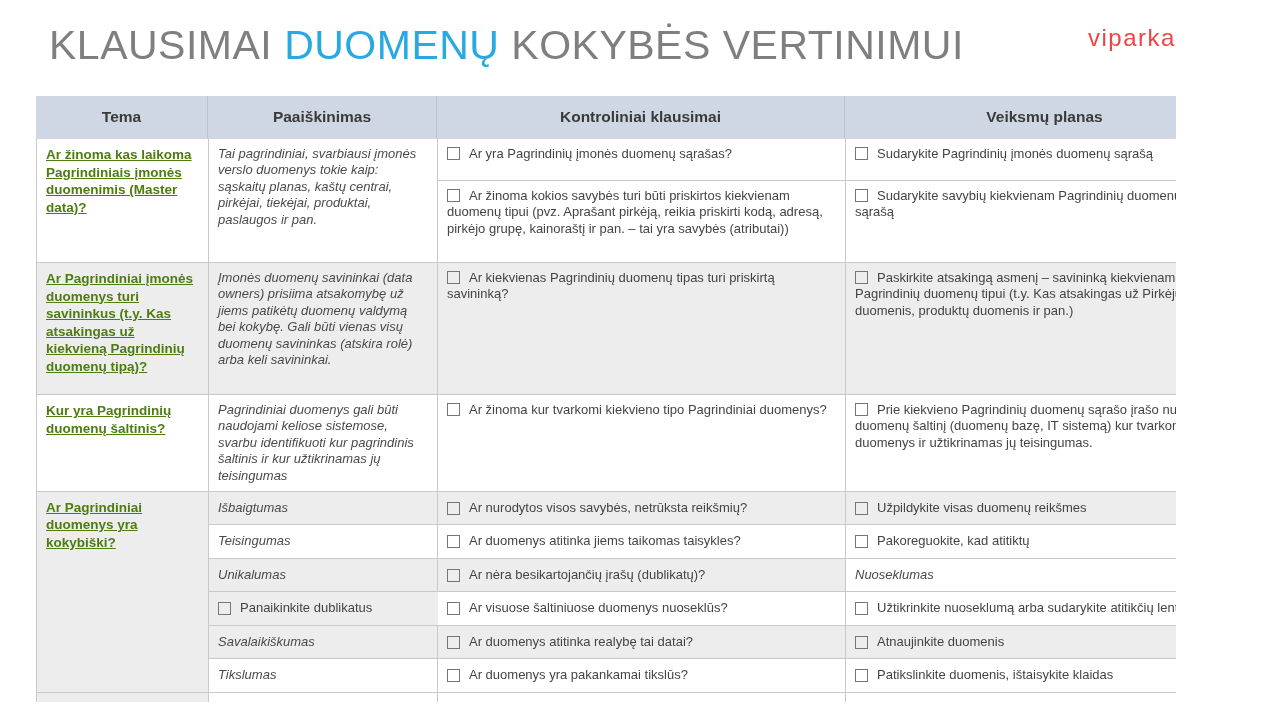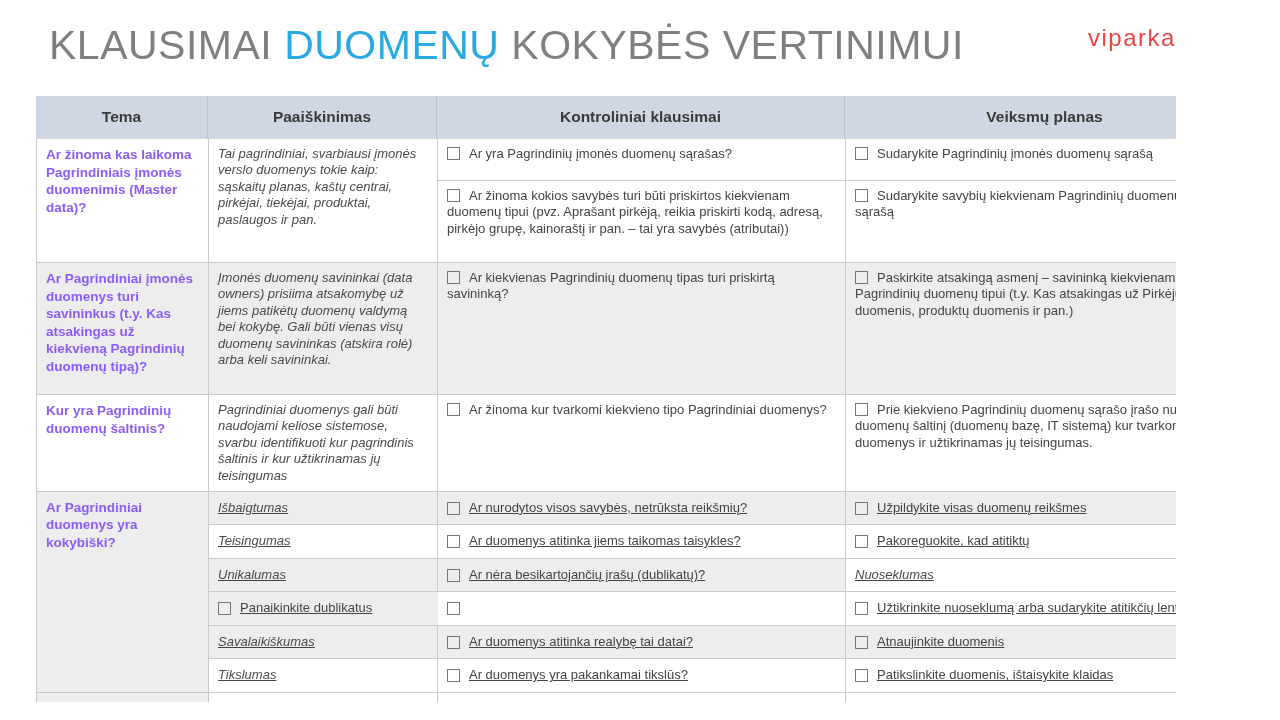--- a/index.html
+++ b/index.html
@@ -25,28 +25,28 @@
        font-size:13px;color:#444;line-height:1.26;}
   .thead{display:grid;grid-template-columns:172px 229px 408px 399px;height:42px;}
   .th{background:#ced7e3;display:flex;align-items:center;justify-content:center;
       font-weight:700;font-size:15.5px;color:#3a3a3a;border-right:1px solid #b9c2cf;}
   .th:last-child{border-right:none;}
 
   .tbody{border:1px solid #c9c9c9;border-top:1px solid #d6d6d6;}
   .trow{display:grid;grid-template-columns:172px 229px 806px;}
   .trow.gray{background:#ededed;}
   .cell{border-right:1px solid #c9c9c9;border-bottom:1px solid #c9c9c9;padding:7px 9px;}
-  .tema{font-weight:700;color:#8b5cf6;font-size:13.5px;line-height:1.3;}
+  .tema{font-weight:700;color:#4d7c0f;font-size:13.5px;line-height:1.3;text-decoration:underline;}
   .expl{font-style:italic;color:#4a4a4a;}
 
   .pair{display:grid;grid-template-columns:408px 398px;}
   .pcell{padding:7px 9px;border-bottom:1px solid #c9c9c9;}
   .pcell.q{border-right:1px solid #c9c9c9;}
 
-  .r4grid{display:grid;grid-template-columns:229px 408px 398px;grid-auto-rows:33.5px;text-decoration:underline;}
+  .r4grid{display:grid;grid-template-columns:229px 408px 398px;grid-auto-rows:33.5px;}
   .qcell{display:flex;align-items:center;padding:0 9px;border-bottom:1px solid #c9c9c9;
          overflow:hidden;white-space:nowrap;}
   .qcell.br{border-right:1px solid #c9c9c9;}
   .qcell.lbl{font-style:italic;color:#4a4a4a;}
   .qcell.g{background:#ededed;}
   .qcell.w{background:#ffffff;}
 
   .cb{display:inline-block;width:13px;height:13px;border:1px solid #767676;
       margin-right:9px;vertical-align:-2px;background:transparent;flex:0 0 auto;}
   .partial .cell,.partial .pcell{border-bottom:none;padding:0;}
@@ -142,20 +142,21 @@
           <div class="qcell lbl br w">
               <span>Nuoseklumas</span>
             </div>
 
           <div class="qcell g">
               <span class="cb"></span>
               <span>Panaikinkite dublikatus</span>
             </div>
           <div class="qcell br w">
               <span class="cb"></span>
+              <span>Ar visuose šaltiniuose duomenys nuoseklūs?</span>
             </div>
           <div class="qcell w">
               <span class="cb"></span>
               <span>Užtikrinkite nuoseklumą arba sudarykite atitikčių lentelę</span>
             </div>
 
           <div class="qcell lbl br g">
               <span>Savalaikiškumas</span>
             </div>
           <div class="qcell br g">

